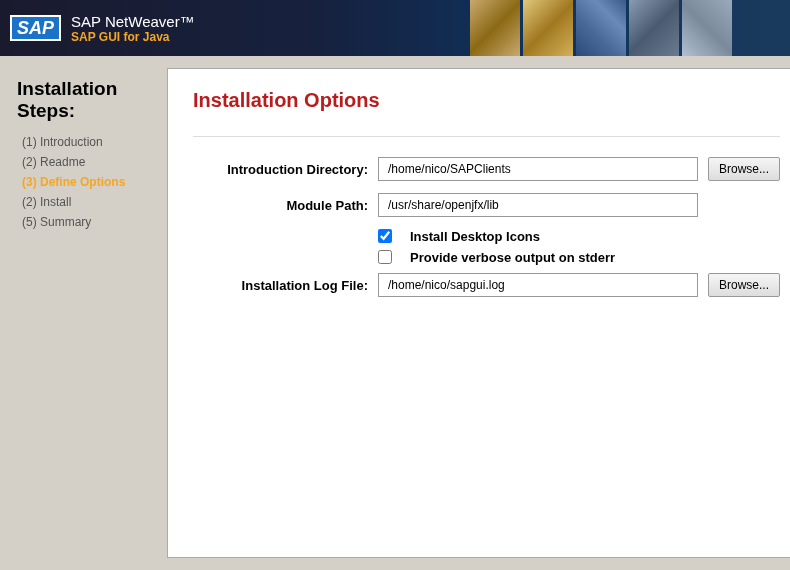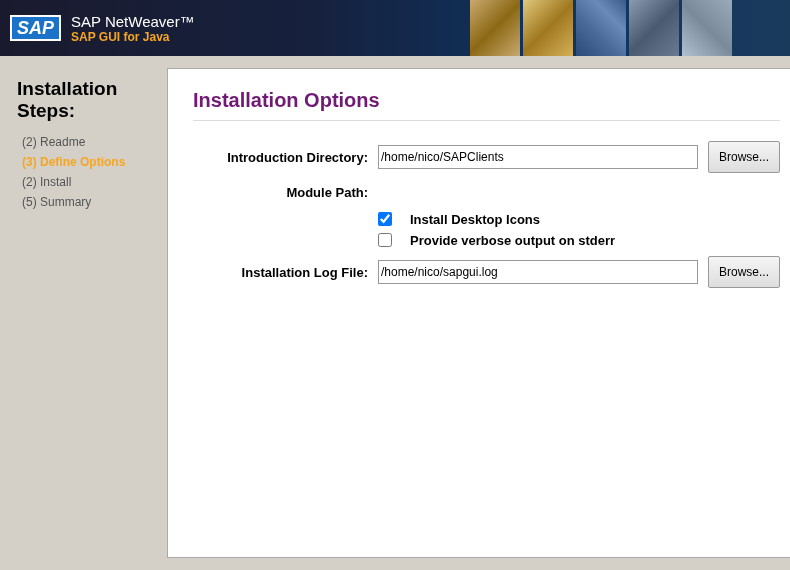--- a/index.html
+++ b/index.html
@@ -101,24 +101,24 @@
     
     .content-area {
       flex: 1;
       background: white;
       border: 1px solid #aaa;
       padding: 20px 25px;
     }
     .content-title {
       font-size: 20px;
       font-weight: bold;
-      color: #701a75;
+      color: #b91c1c;
       margin-bottom: 20px;
       border-bottom: 1px solid #ddd;
-      padding-bottom: 8px;
+      padding-bottom: 24px;
     }
 
     
     .form-row {
       display: flex;
       align-items: center;
       margin-bottom: 12px;
       gap: 10px;
     }
     .form-label {
@@ -126,27 +126,27 @@
       font-size: 13px;
       color: #000;
       width: 175px;
       min-width: 175px;
       text-align: right;
     }
     .form-input {
       width: 320px;
       height: 24px;
       border: 1px solid #999;
-      padding: 2px 2px;
+      padding: 2px 9px;
       font-size: 12px;
       font-family: Arial, sans-serif;
       background: white;
     }
     .browse-btn {
-      height: 32px;
+      height: 24px;
       padding: 2px 10px;
       background: linear-gradient(to bottom, #f5f5f5, #ddd);
       border: 1px solid #999;
       border-radius: 2px;
       cursor: pointer;
       font-size: 12px;
       font-family: Arial, sans-serif;
       color: #000;
     }
 
@@ -198,37 +198,39 @@
     <div class="img-strip strip-3"></div>
     <div class="img-strip strip-4"></div>
     <div class="img-strip strip-5"></div>
   </div>
 </div>
 
 <div class="main-wrapper">
 
   <div class="sidebar">
     <div class="sidebar-title">Installation Steps:</div>
+    <span class="sidebar-item">(1) Introduction</span>
     <span class="sidebar-item">(2) Readme</span>
     <span class="sidebar-item active">(3) Define Options</span>
     <span class="sidebar-item">(2) Install</span>
     <span class="sidebar-item">(5) Summary</span>
   </div>
 
   <div class="content-area">
     <div class="content-title">Installation Options</div>
 
     <div class="form-row">
       <label class="form-label">Introduction Directory:</label>
       <input type="text" class="form-input" value="/home/nico/SAPClients" style="">
       <button class="browse-btn">Browse...</button>
     </div>
 
     <div class="form-row">
       <label class="form-label">Module Path:</label>
+      <input type="text" class="form-input" value="/usr/share/openjfx/lib" style="">
     </div>
 
     <div class="checkbox-section">
       <div class="checkbox-row">
         <input type="checkbox" checked="" style="">
         <span>Install Desktop Icons</span>
       </div>
       <div class="checkbox-row">
         <input type="checkbox" style="">
         <span>Provide verbose output on stderr</span>

